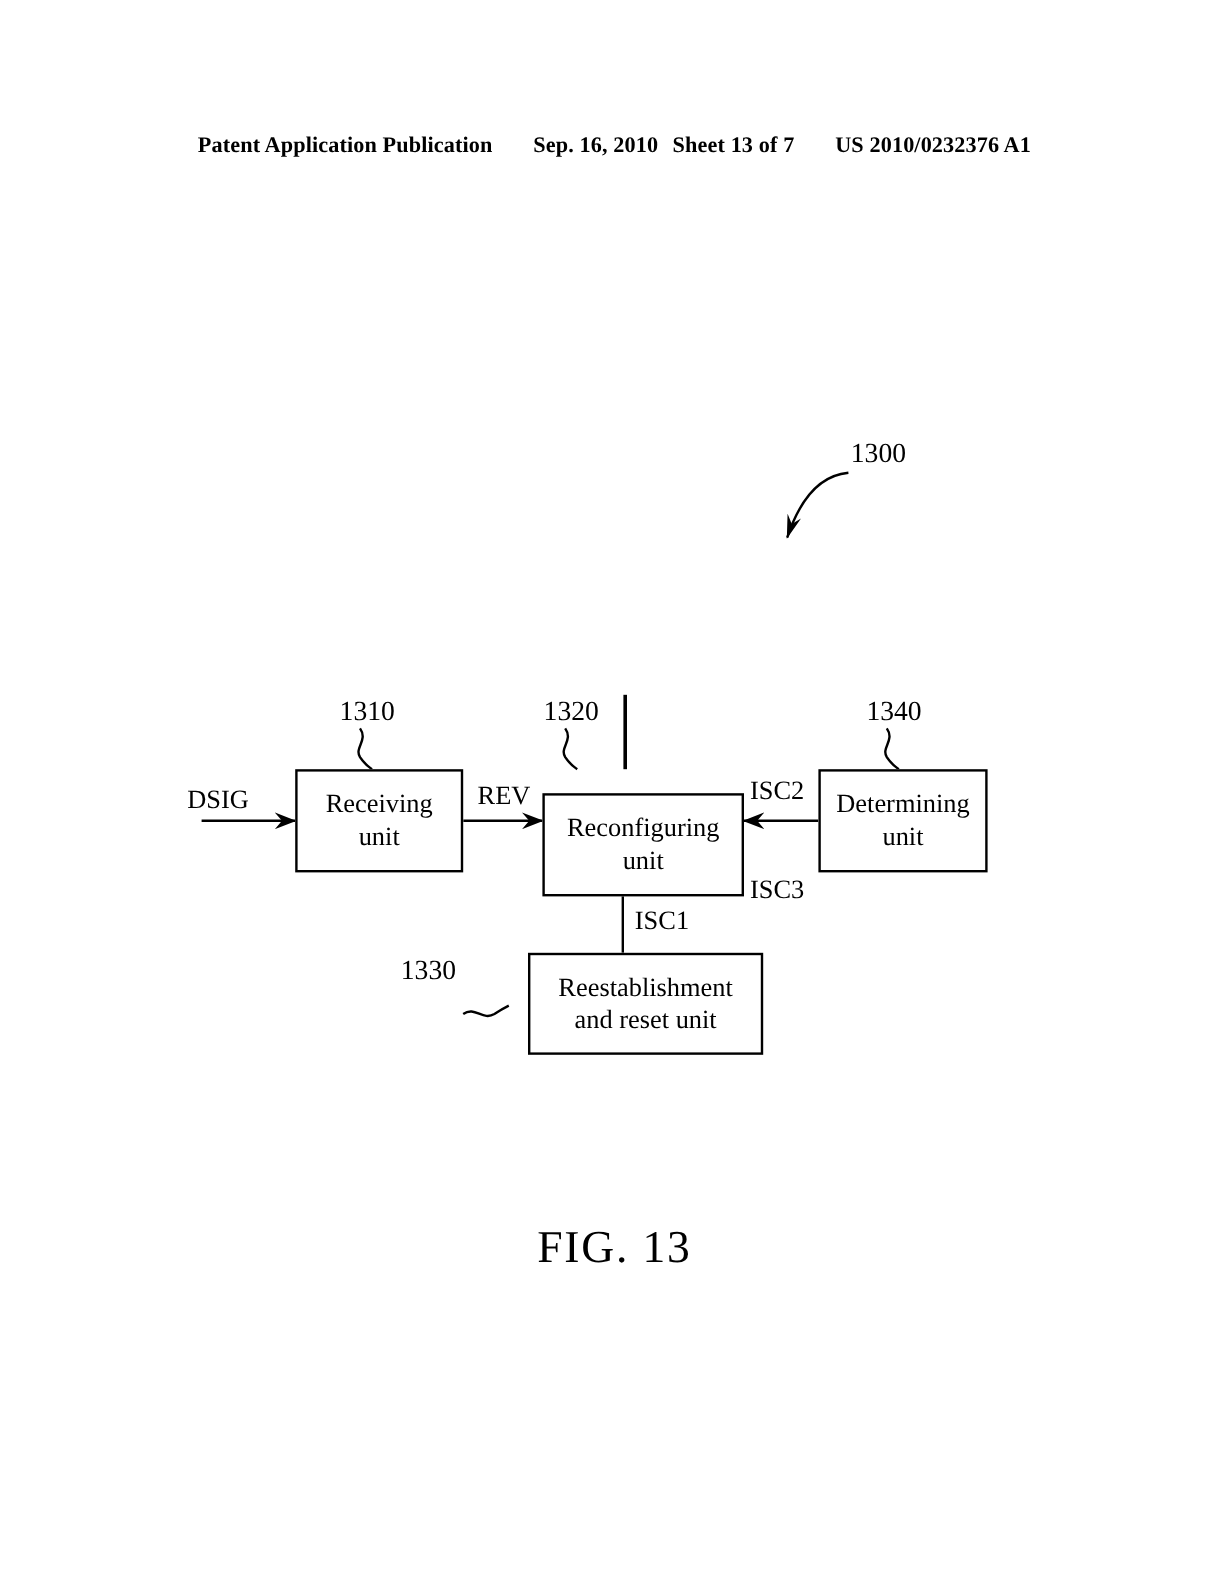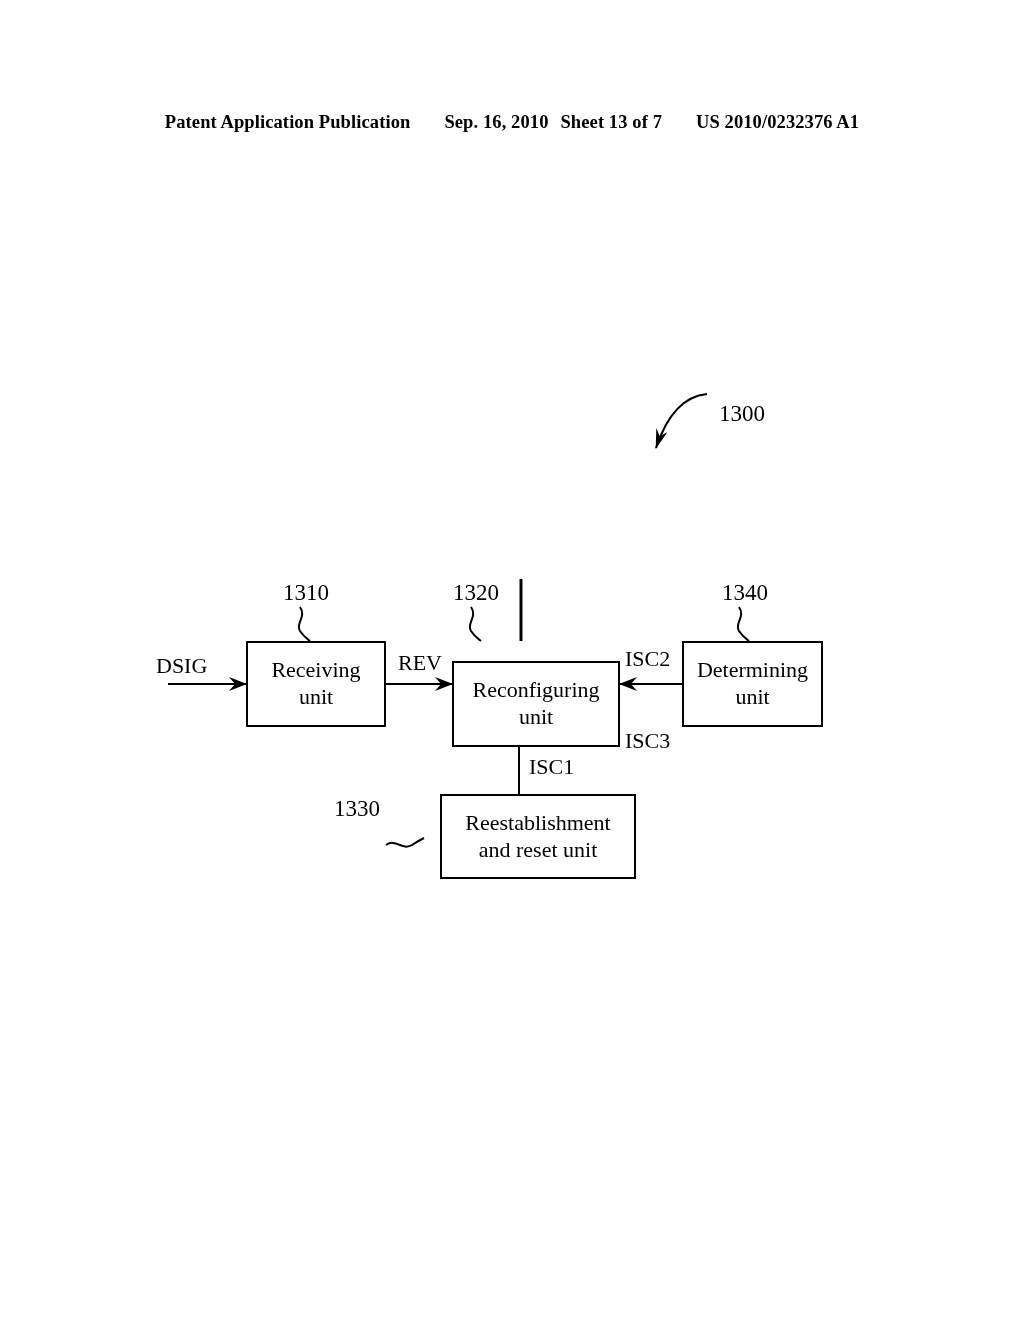--- a/index.html
+++ b/index.html
@@ -90,21 +90,21 @@
   }
   .ref-num {
     position: absolute;
     font-family: "Liberation Serif", serif;
     font-size: 23px;
     line-height: 1;
     color: #000;
     white-space: nowrap;
   }
 
-  #ref-1300 { left: 709px; top: 402px; margin-left: 10px; }
+  #ref-1300 { left: 709px; top: 366px; }
   #ref-1310 { left: 283px; top: 581px; }
   #ref-1320 { left: 453px; top: 581px; }
   #ref-1340 { left: 722px; top: 581px; }
   #ref-1330 { left: 334px; top: 797px; }
 
   #label-dsig  { left: 156px; top: 655px; }
   #label-rev   { left: 398px; top: 652px; }
   #label-isc2  { left: 625px; top: 648px; }
   #label-isc3  { left: 625px; top: 699px; margin-top: 31px; }
   #label-isc1  { left: 529px; top: 756px; }
@@ -202,14 +202,15 @@
   <div class="ref-num" id="ref-1320">1320</div>
   <div class="ref-num" id="ref-1340">1340</div>
   <div class="ref-num" id="ref-1330">1330</div>
 
   <div class="fig-label" id="label-dsig">DSIG</div>
   <div class="fig-label" id="label-rev">REV</div>
   <div class="fig-label" id="label-isc2">ISC2</div>
   <div class="fig-label" id="label-isc3">ISC3</div>
   <div class="fig-label" id="label-isc1">ISC1</div>
 
+  <div id="fig-caption">FIG. 13</div>
 
 </div>
 
 </body></html>

